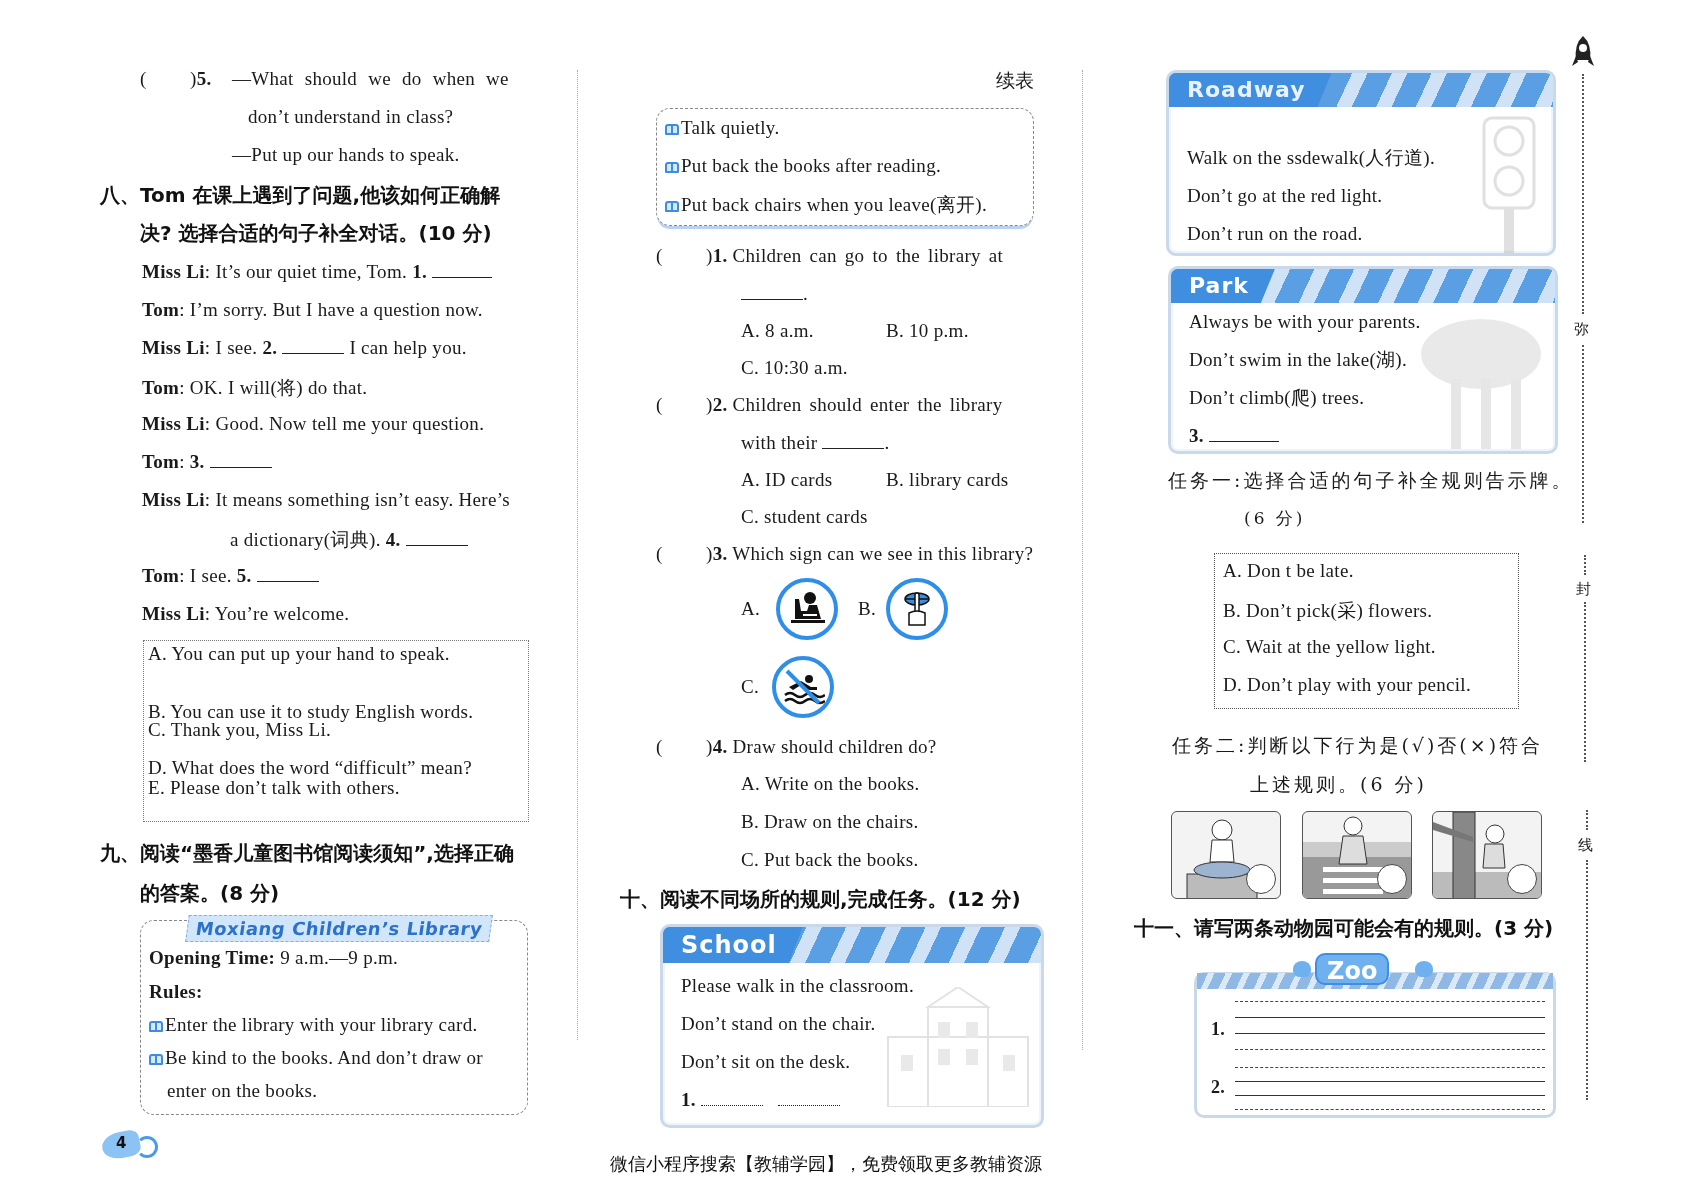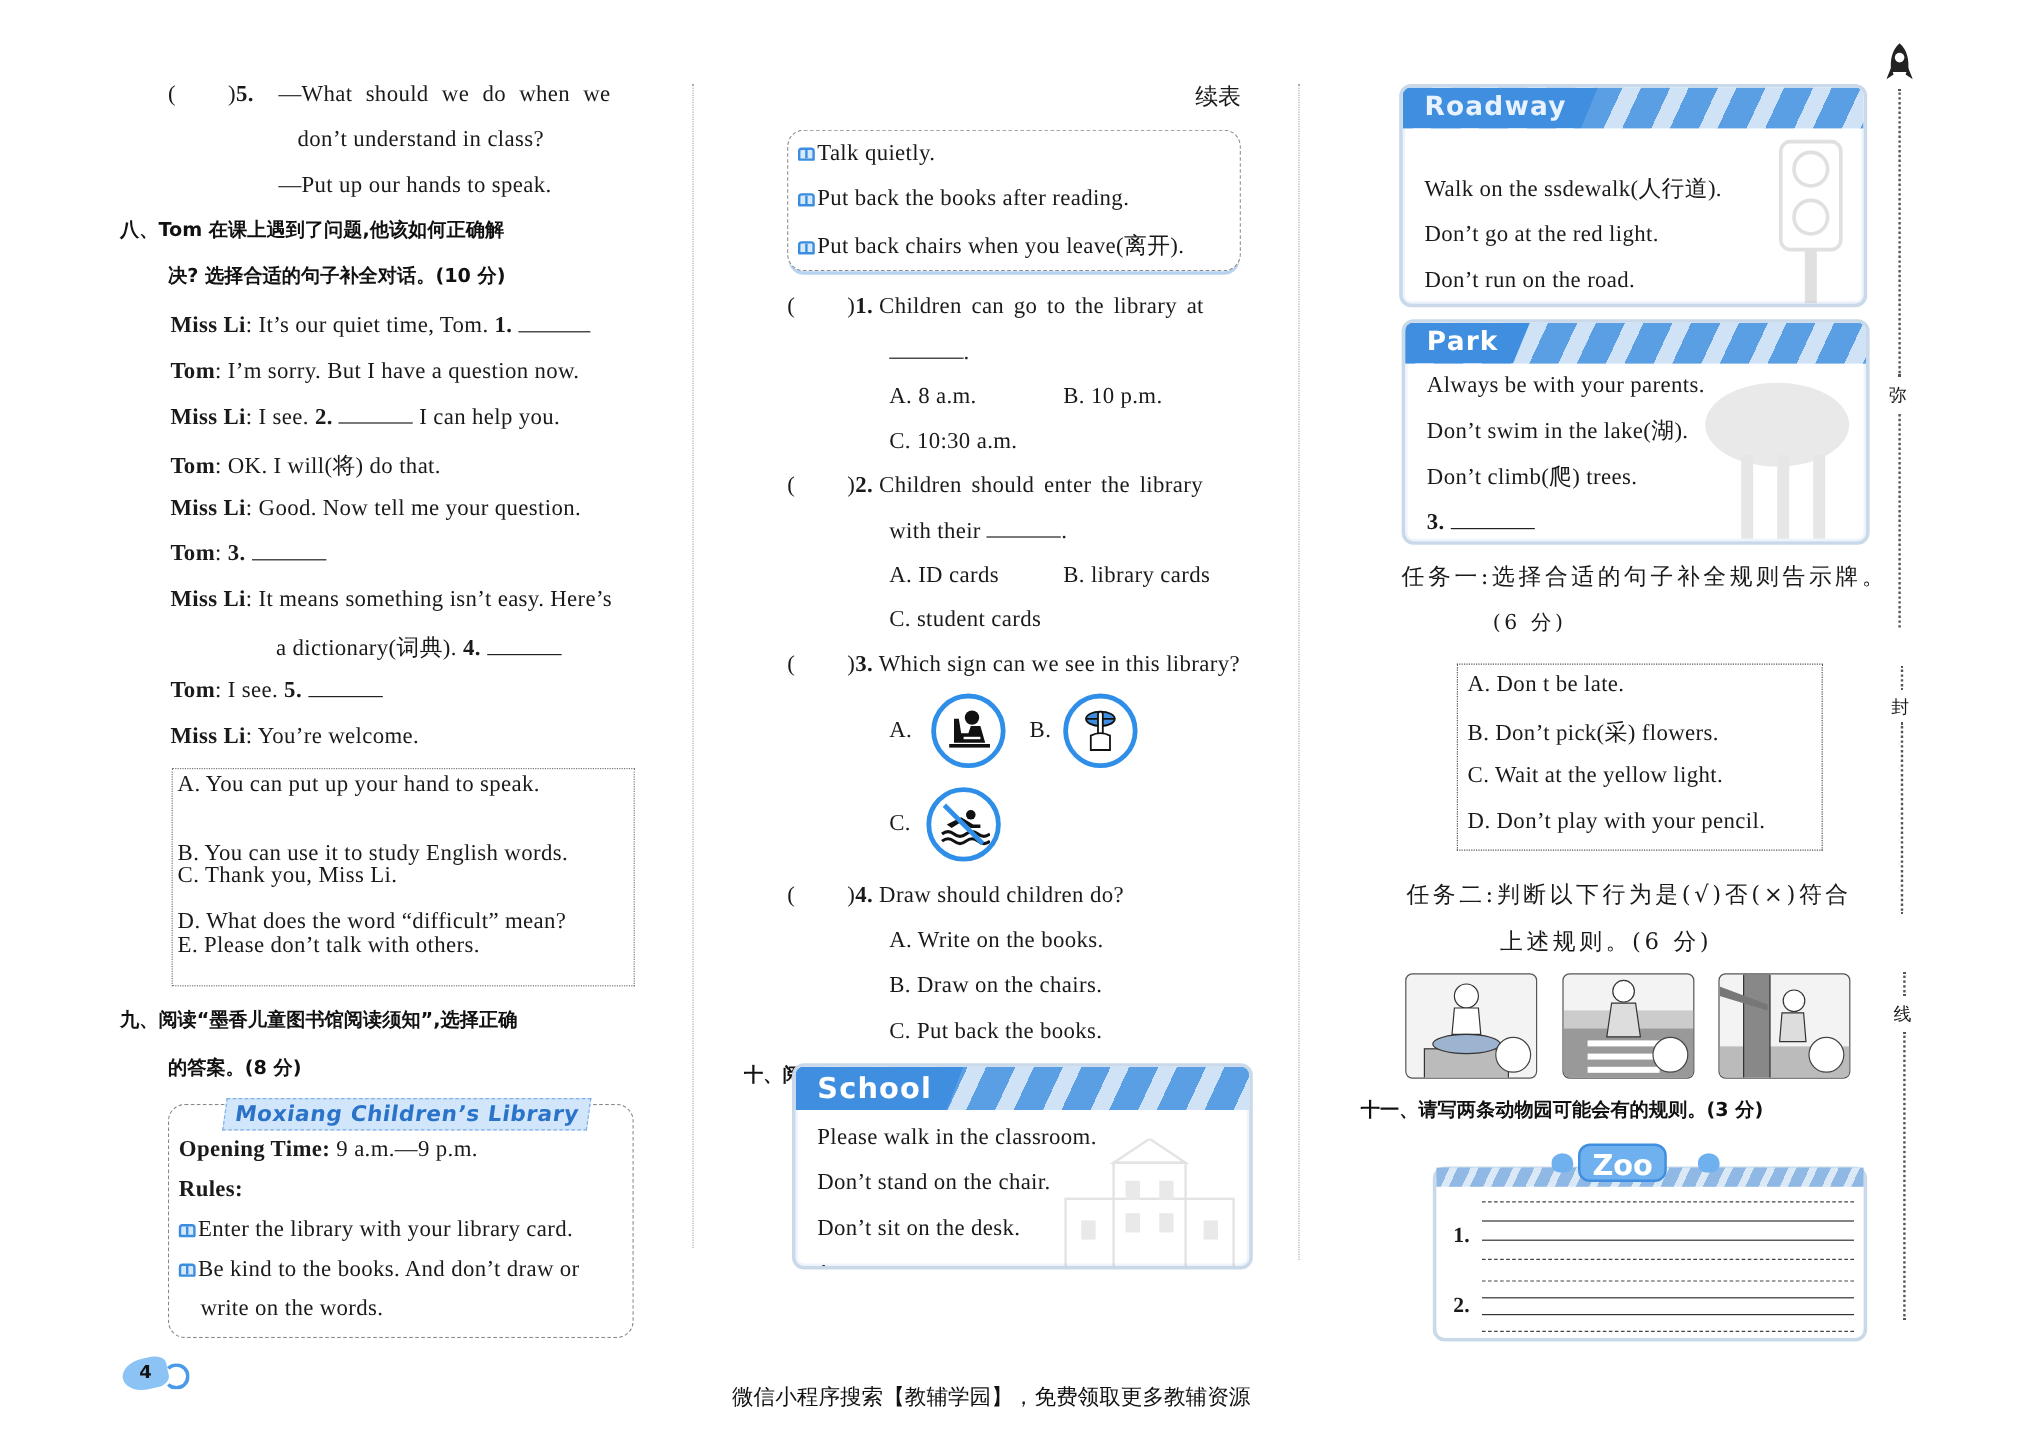--- a/index.html
+++ b/index.html
@@ -1,20 +1,20 @@
 <!DOCTYPE html>
 <html><head>
 <meta charset="utf-8">
 <style>
   * { box-sizing: border-box; margin: 0; padding: 0; }
   html, body { width: 1684px; height: 1191px; background: #ffffff; overflow: hidden; }
   body { position: relative; font-family: "Liberation Serif", "DejaVu Serif", serif; color: #1a1a1a; }
   .abs { position: absolute; }
   .serif { font-family: "Liberation Serif", "DejaVu Serif", serif; font-size: 19px; letter-spacing: 0.3px; white-space: nowrap; }
-  .cn-head { font-family: "DejaVu Sans", "Liberation Sans", sans-serif; font-size: 16px; font-weight: bold; white-space: nowrap; color: #111; }
+  .cn-head { font-family: "DejaVu Sans", "Liberation Sans", sans-serif; font-size: 20px; font-weight: bold; white-space: nowrap; color: #111; }
   .cn-task { font-family: "DejaVu Serif", "Liberation Serif", serif; font-size: 19px; letter-spacing: 3px; white-space: nowrap; }
   b, .b { font-weight: bold; }
   .blank { display: inline-block; border-bottom: 1.5px solid #222; height: 1px; vertical-align: baseline; }
   .dotbox { border: 1.5px dotted #777; text-align: center; }
   .vdots { border-left: 2px dotted #555; position: absolute; }
   .book-icon { display: inline-block; width: 14px; height: 11px; border: 2px solid #3c8de0; border-radius: 3px 3px 1px 1px; margin-right: 2px; position: relative; vertical-align: -1px; background: #d6e9fb; }
   .book-icon::after { content: ""; position: absolute; left: 4px; top: 0; width: 2px; height: 7px; background: #3c8de0; }
 
   
   .panel { position: absolute; background: #fff; border: 3px solid #c9d9ea; border-radius: 10px; overflow: hidden; box-shadow: inset 0 0 0 2px #eef4fb; }
@@ -101,21 +101,21 @@
     <div class="serif" style="position:absolute; left:8px; top:26px;">
       <b>Opening Time:</b> <span>9 a.m.—9 p.m.</span>
     </div>
     <div class="serif b" style="position:absolute; left:8px; top:60px;">Rules:</div>
     <div class="serif" style="position:absolute; left:8px; top:93px;">
       <span class="book-icon"></span><span>Enter the library with your library card.</span>
     </div>
     <div class="serif" style="position:absolute; left:8px; top:126px;">
       <span class="book-icon"></span><span>Be kind to the books. And don’t draw or</span>
     </div>
-    <div class="serif" style="position:absolute; left:26px; top:159px;">write on the words.</div>
+    <div class="serif" style="position:absolute; left:26px; top:159px;">enter on the books.</div>
   </div>
 </div>
 
 <div class="vdots" style="left:577px; top:70px; height:970px; border-left:1.5px dotted #aaa;"></div>
 <div class="vdots" style="left:1082px; top:70px; height:980px; border-left:1.5px dotted #aaa;"></div>
 
 <div>
   <div class="abs" style="left:996px; top:68px; font-family:'DejaVu Serif',serif; font-size:19px;">续表</div>
 
   <div class="abs" style="left:656px; top:108px; width:378px; height:118px; border:1.5px dashed #888; border-radius:14px; box-shadow: 0 4px 0 -1px #b7d3f1;">
@@ -177,21 +177,21 @@
   </div>
 
   <div class="abs serif" style="left:656px; top:736px;">(</div>
   <div class="abs serif" style="left:706px; top:736px;">)<b>4.</b> <span>Draw should children do?</span></div>
   <div class="abs serif" style="left:741px; top:773px;">A. Write on the books.</div>
   <div class="abs serif" style="left:741px; top:811px;">B. Draw on the chairs.</div>
   <div class="abs serif" style="left:741px; top:849px;">C. Put back the books.</div>
 
   <div class="abs cn-head" style="left:620px; top:886px;">十、阅读不同场所的规则,完成任务。(12 分)</div>
 
-  <div class="panel" style="left:660px; top:886px; width:384px; height:172px;">
+  <div class="panel" style="left:660px; top:924px; width:384px; height:204px;">
     <div class="panel-header">
       <div class="panel-title">School</div>
     </div>
     <svg class="ghost" style="left:220px; top:60px;" width="150" height="120" viewBox="0 0 150 120">
       <rect x="5" y="50" width="140" height="70" fill="none" stroke="#666" stroke-width="2"></rect>
       <rect x="45" y="20" width="60" height="100" fill="none" stroke="#666" stroke-width="2"></rect>
       <polygon points="45,20 75,0 105,20" fill="none" stroke="#666" stroke-width="2"></polygon>
       <rect x="55" y="35" width="12" height="16" fill="#888"></rect>
         <rect x="83" y="35" width="12" height="16" fill="#888"></rect>
       <rect x="55" y="62" width="12" height="16" fill="#888"></rect>

